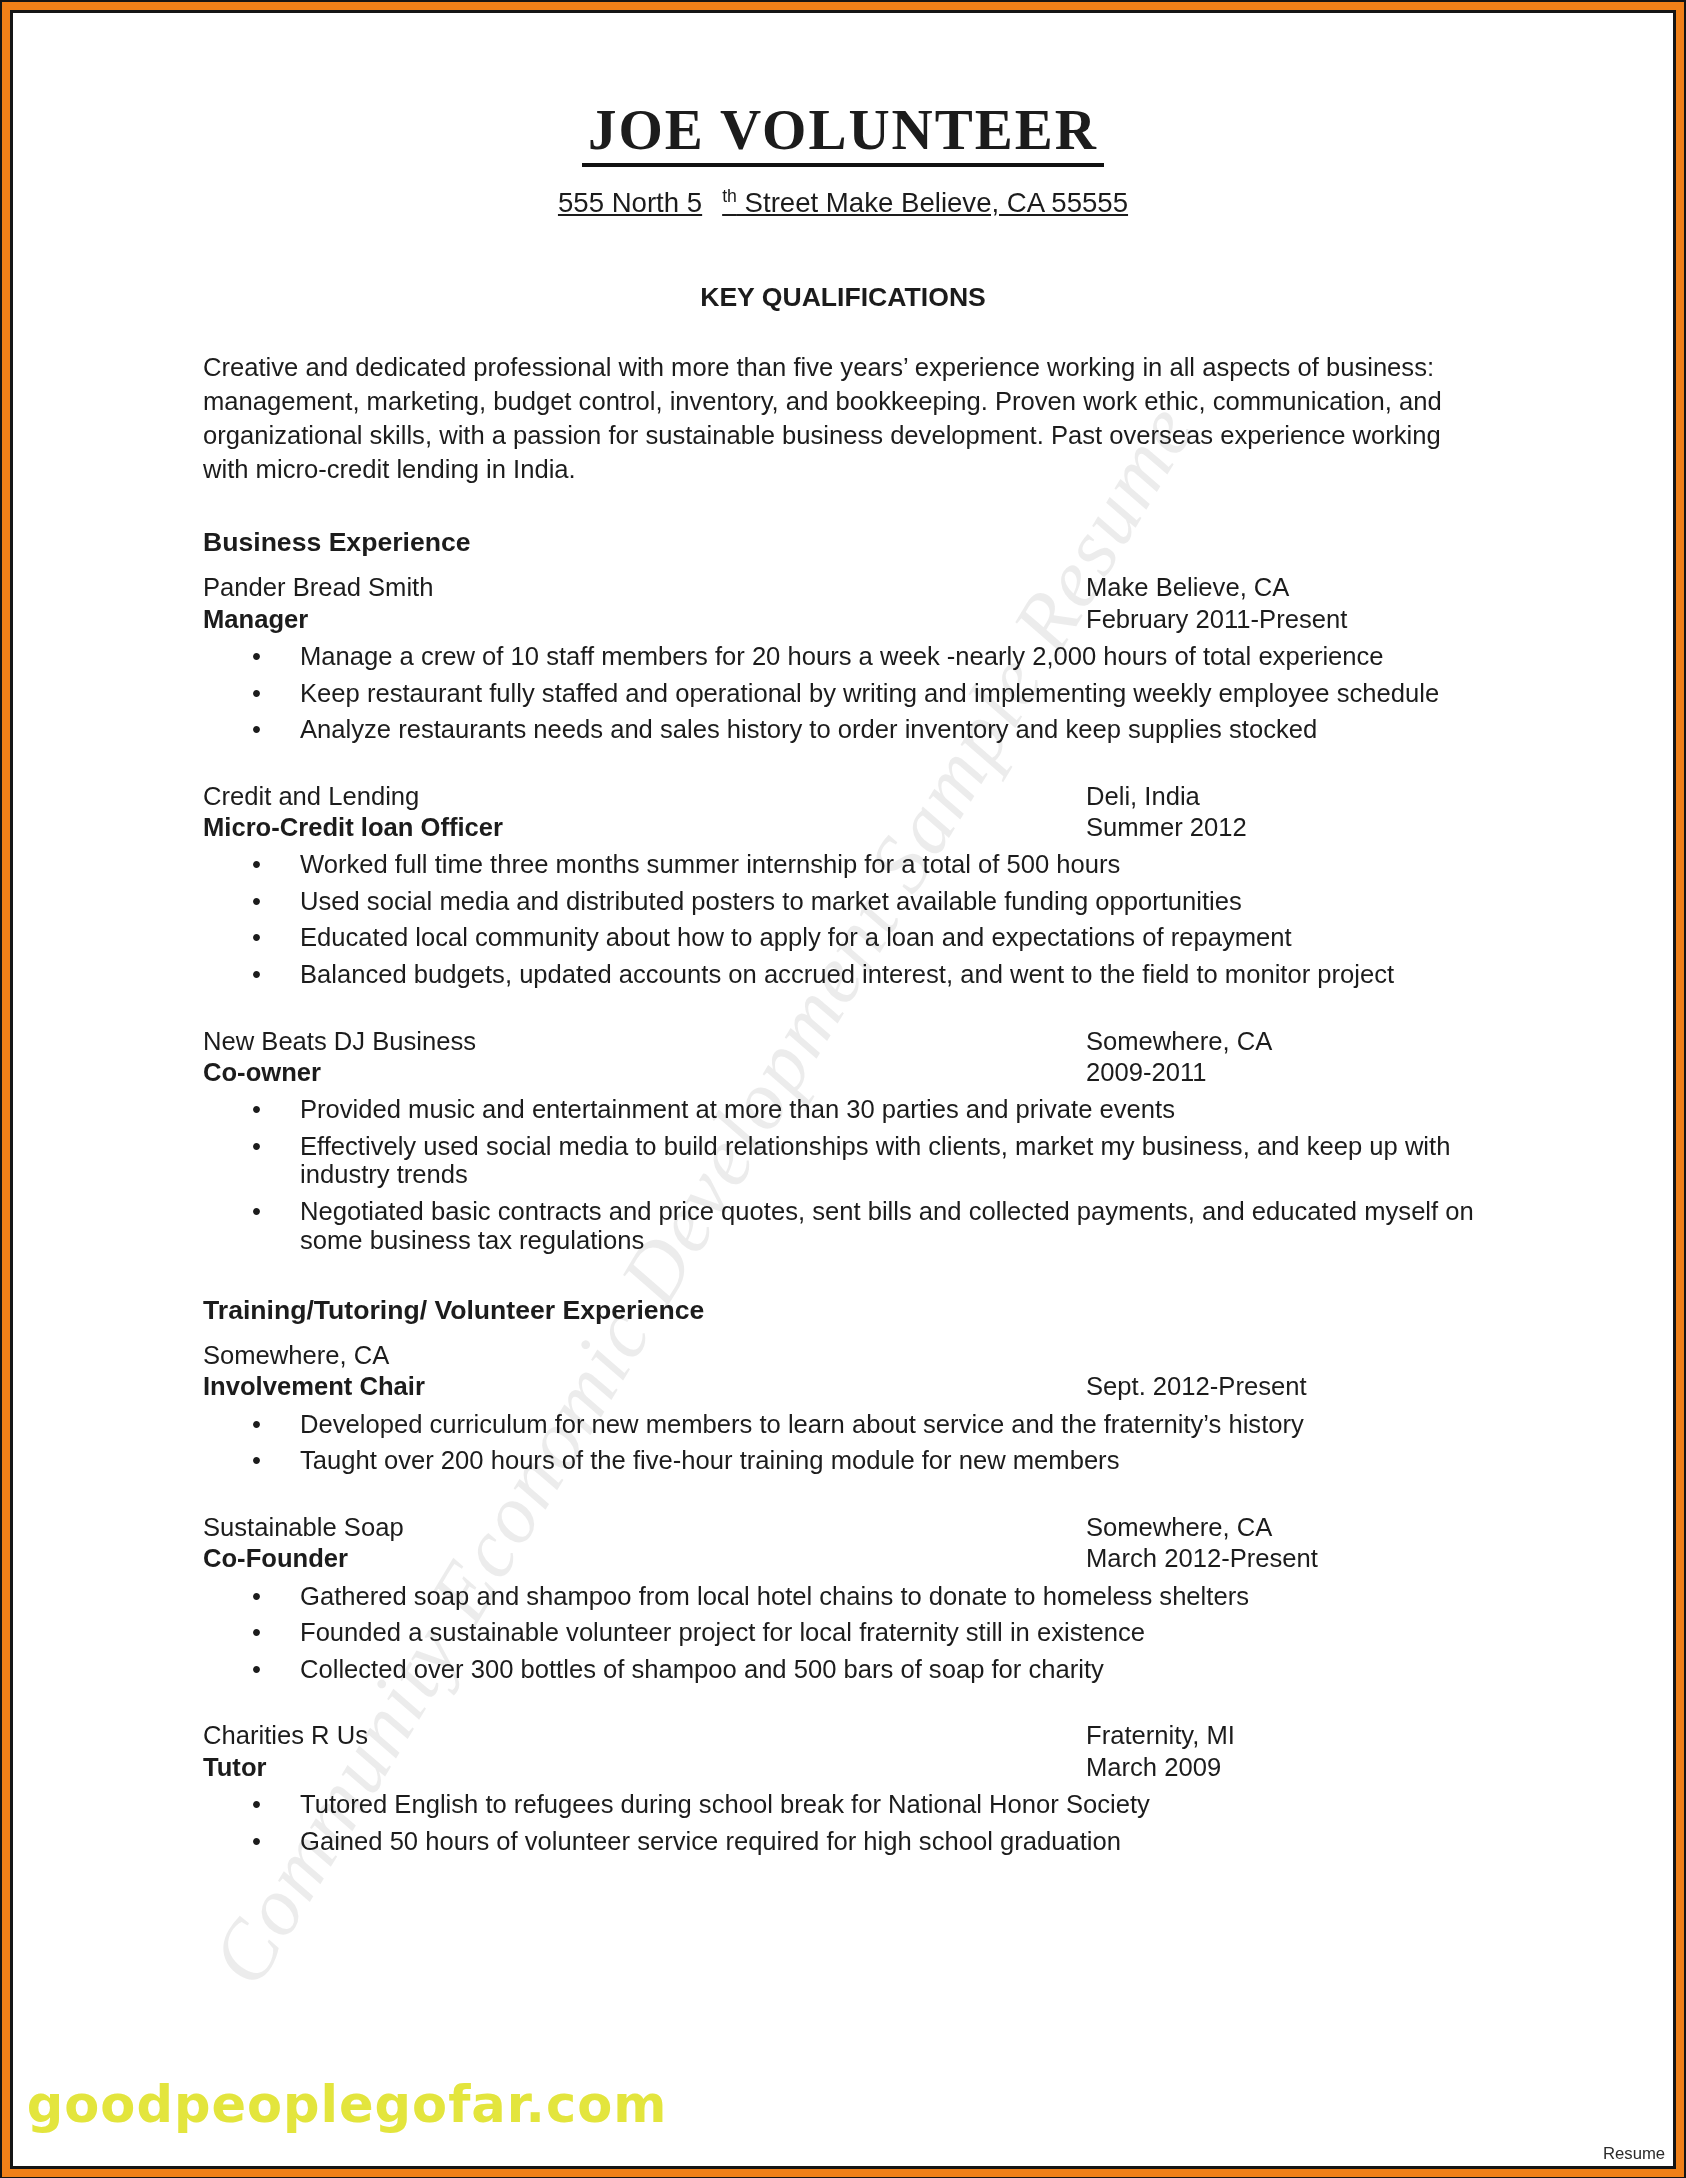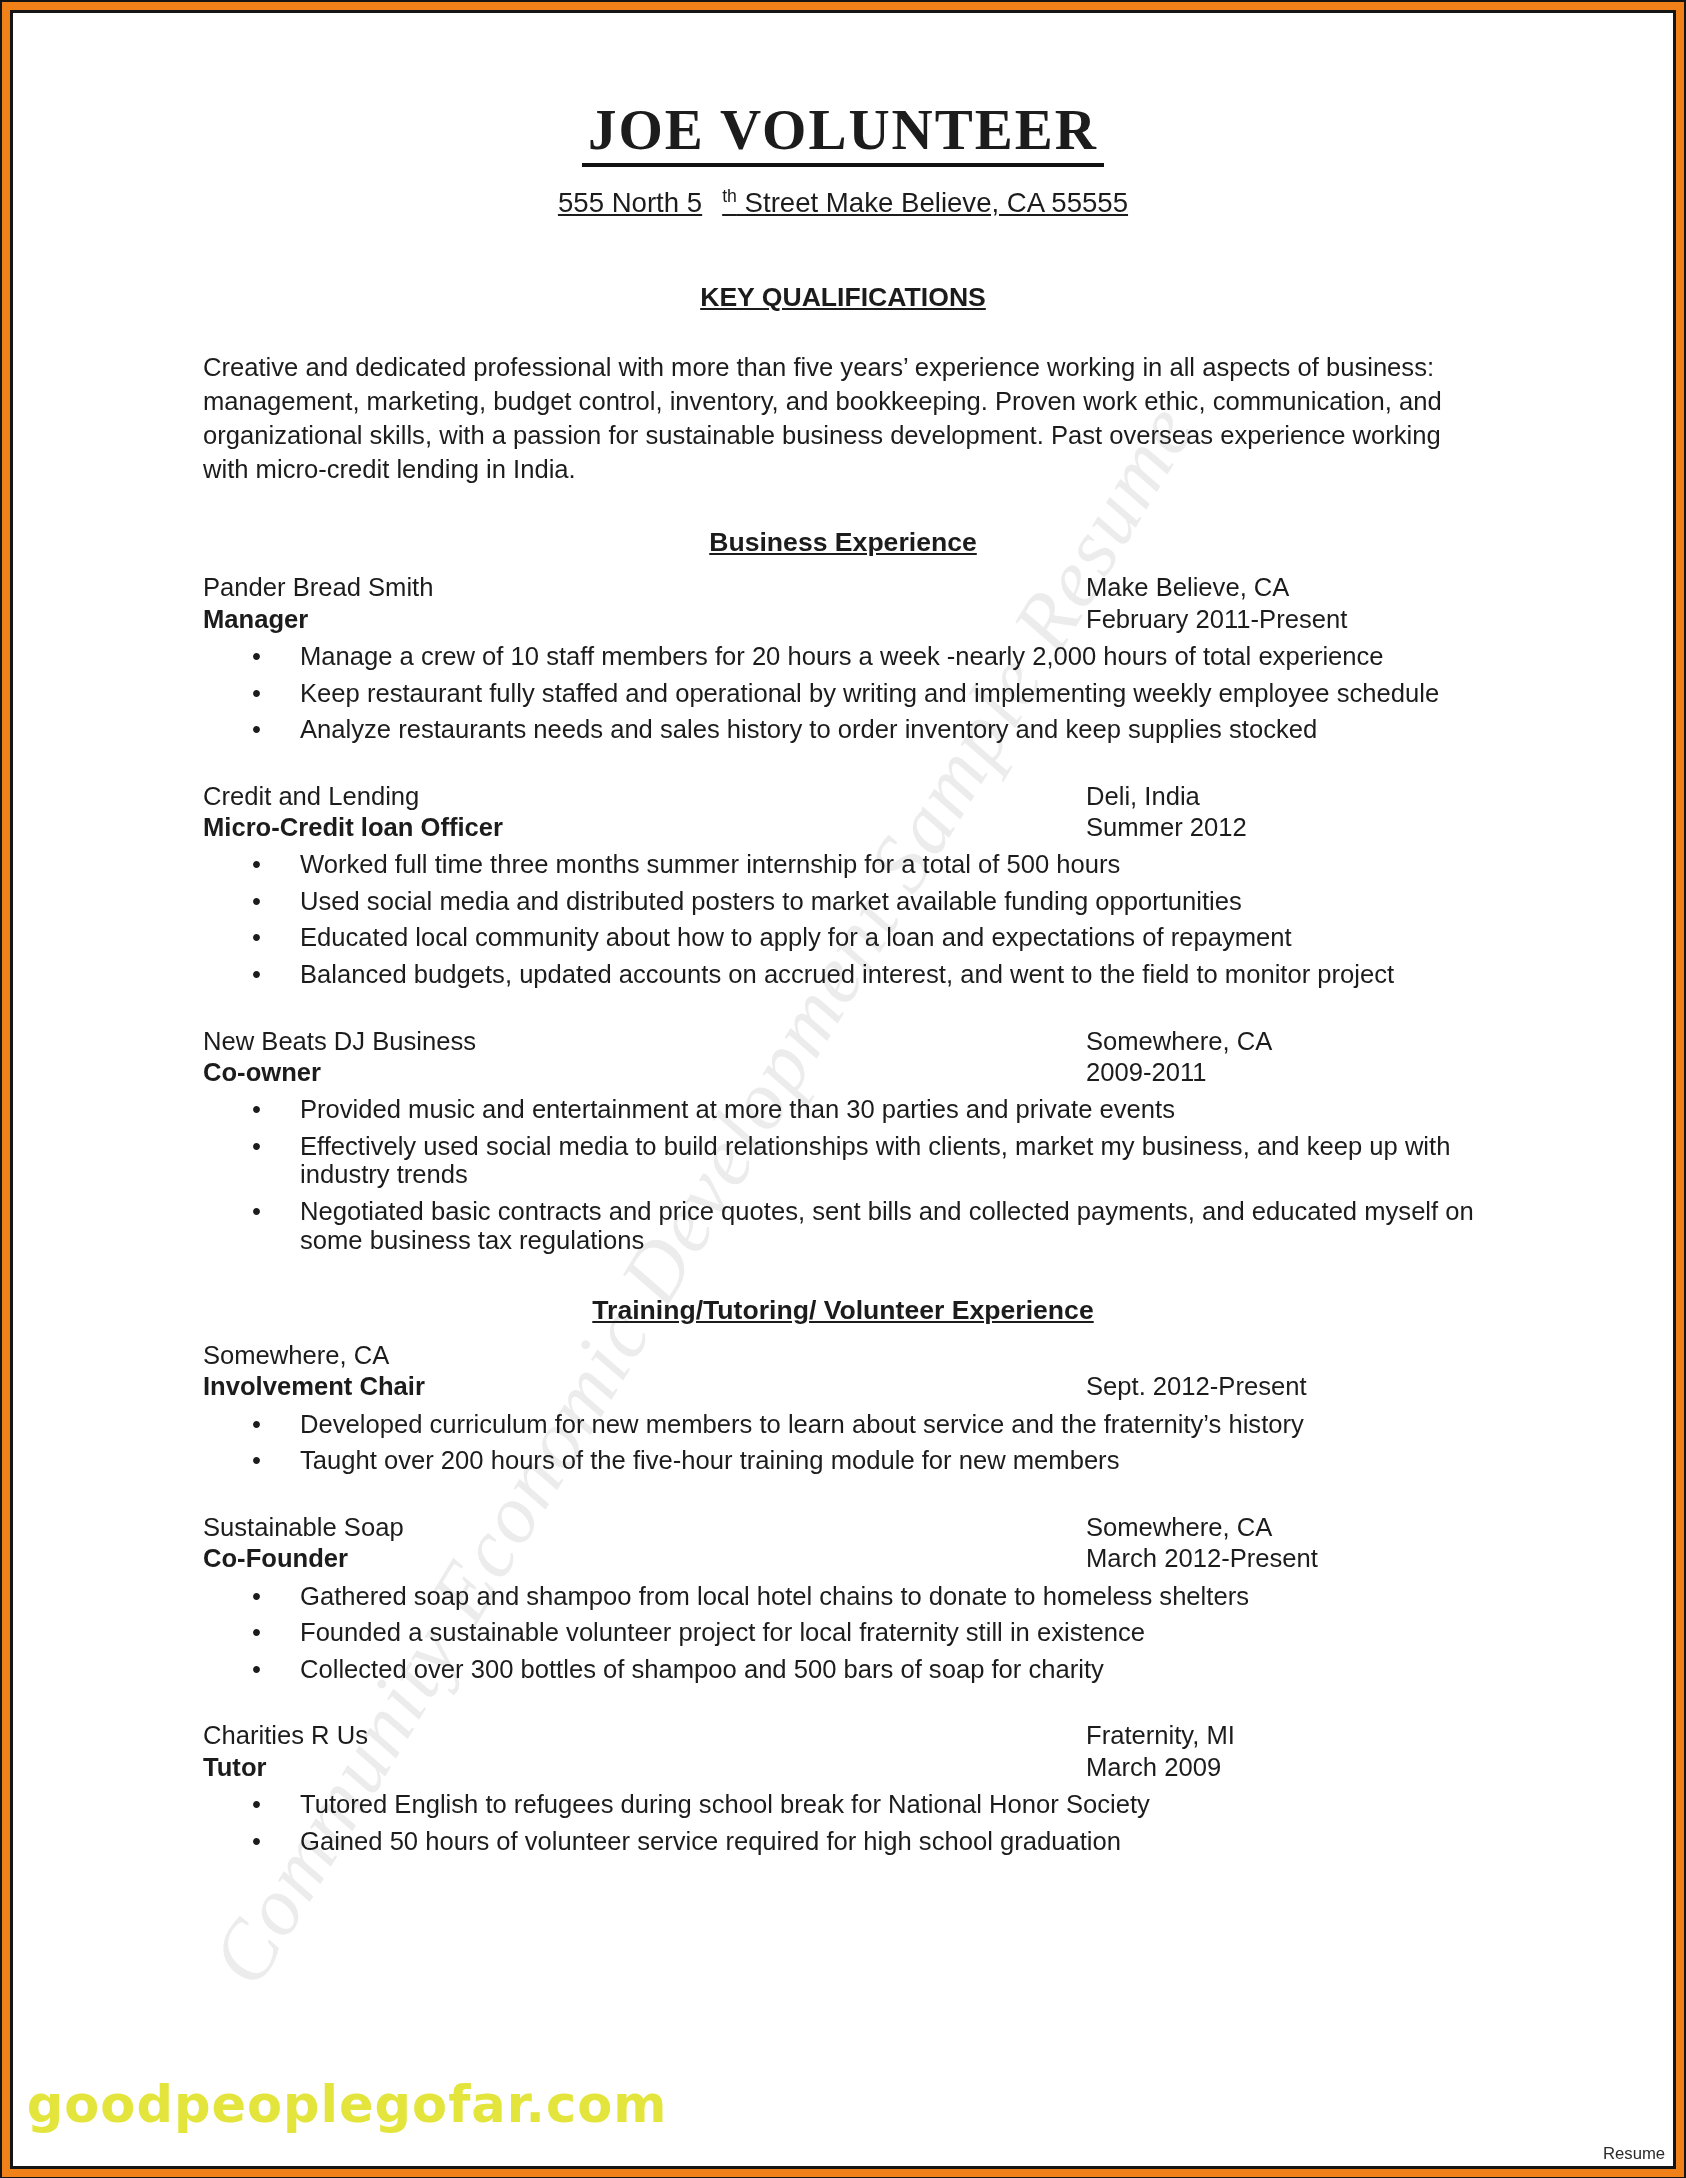--- a/index.html
+++ b/index.html
@@ -31,23 +31,23 @@
     border-bottom:4.9px solid #111;padding:0 5.9px 3px 5.9px;
   }
   .addr{margin-top:12.8px;text-align:center;font-size:27.6px;line-height:32.5px;}
   .addr-inner{text-decoration:underline;}
   .addr sup{font-size:17.7px;margin-left:20px;}
   .contact{margin-top:7.9px;text-align:center;font-size:27.6px;line-height:32.5px;}
   .contact-inner{text-decoration:underline;}
   .email{color:var(--link);text-decoration:underline;cursor:pointer;}
   
   .kq-title{margin:63px 0 0 0;text-align:center;font-size:26.6px;font-weight:bold;}
-  .title-inner{text-decoration:underline;}
+  .title-inner{}
   .summary{margin:37px 0 0 0;font-size:25.6px;line-height:34px;}
-  .section-title{margin:41px 0 13.8px 0;text-align:center;font-size:26.6px;font-weight:bold;}
+  .section-title{margin:41px 0 13.8px 0;text-align:left;font-size:26.6px;font-weight:bold;}
   
   .job{margin-bottom:37px;}
   .job .row{display:flex;font-size:25.6px;line-height:31.5px;}
   .job .grow{flex:1;}
   .job .right{width:397px;}
   .role{font-weight:bold;}
   ul.bullets{list-style:none;margin:6.9px 0 0 0;padding:0;}
   .bullets li{
     position:relative;padding-left:97px;font-size:25.6px;line-height:28.6px;margin-bottom:7.9px;
   }

